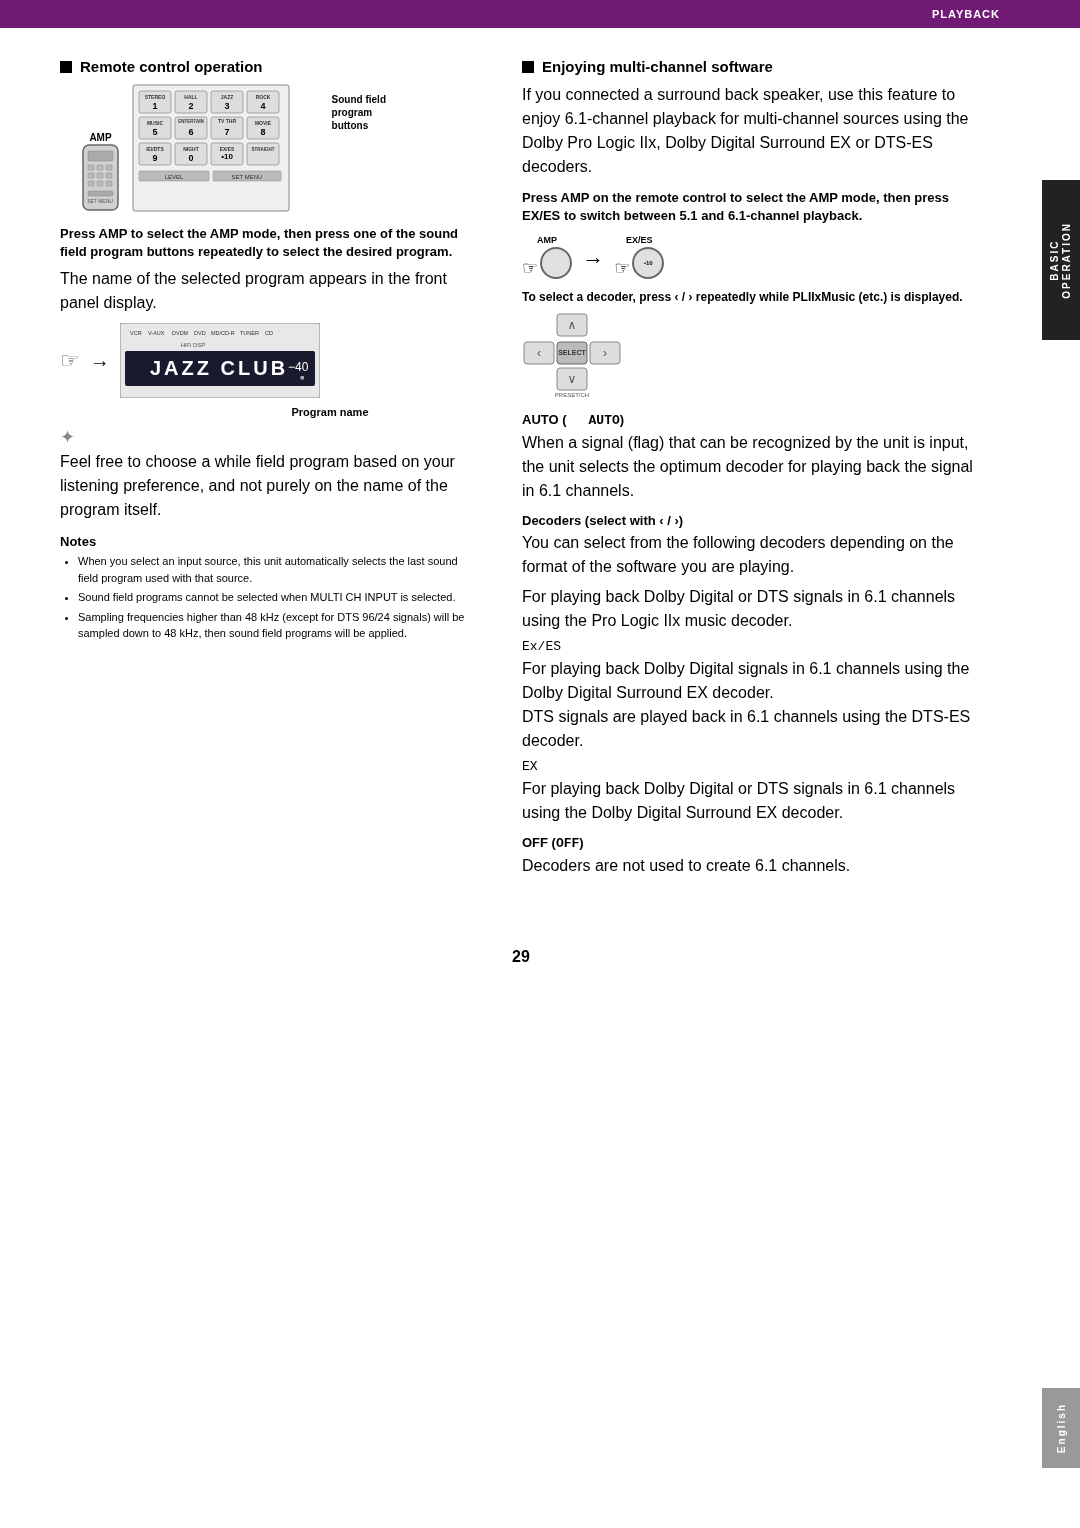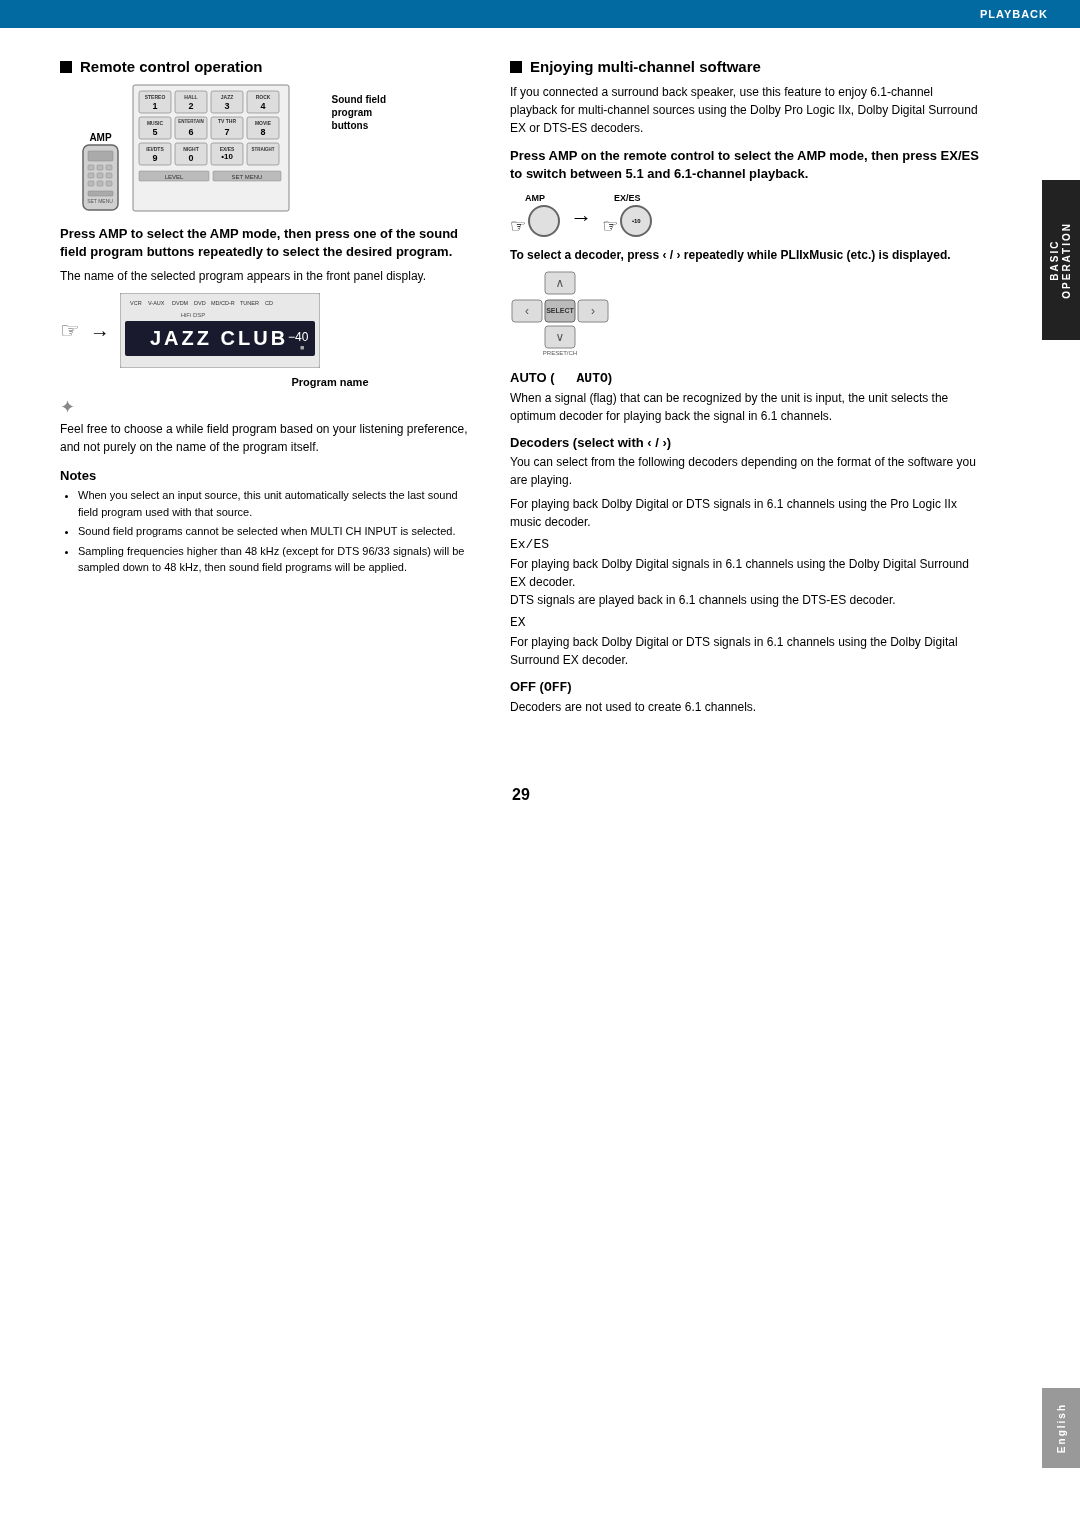--- a/index.html
+++ b/index.html
@@ -15,26 +15,26 @@
 
     .page-wrapper {
       width: 1080px;
       min-height: 1528px;
       padding: 0;
       position: relative;
     }
 
     
     .top-bar {
-      background: #0369a1;
+      background: #701a75;
       height: 28px;
       display: flex;
       align-items: center;
       justify-content: flex-end;
-      padding-right: 32px;
+      padding-right: 80px;
     }
     .top-bar-label {
       color: #fff;
       font-size: 11px;
       font-weight: bold;
       letter-spacing: 1px;
     }
 
     
     .right-tab {
@@ -87,21 +87,21 @@
 
     
     .main-content {
       padding: 20px 60px 40px 60px;
       margin-right: 38px;
     }
 
     
     .two-col {
       display: flex;
-      gap: 30px;
+      gap: 42px;
       margin-top: 10px;
     }
     .col-left {
       width: 420px;
       flex-shrink: 0;
     }
     .col-right {
       flex: 1;
     }
 
@@ -134,21 +134,21 @@
     
     .bold-instruction {
       font-size: 13px;
       font-weight: bold;
       margin: 10px 0 6px 0;
       line-height: 1.4;
     }
 
     
     .para {
-      font-size: 12px;
+      font-size: 16px;
       line-height: 1.5;
       margin-bottom: 6px;
     }
     .program-name-label {
       font-size: 11px;
       font-weight: bold;
       text-align: center;
       margin-top: 2px;
     }
 
@@ -362,21 +362,21 @@
         <div style="margin: 6px 0 4px 0;">
           <div style="font-size:18px; color:#888; margin-bottom:2px;">✦</div>
           <p class="para">Feel free to choose a while field program based on your listening preference, and not purely on the name of the program itself.</p>
         </div>
 
         <div class="notes-section">
           <div class="notes-header">Notes</div>
           <ul class="notes-list">
             <li>When you select an input source, this unit automatically selects the last sound field program used with that source.</li>
             <li>Sound field programs cannot be selected when MULTI CH INPUT is selected.</li>
-            <li>Sampling frequencies higher than 48 kHz (except for DTS 96/33 signals) will be sampled down to 48 kHz, then sound field programs will be applied.</li>
+            <li>Sampling frequencies higher than 48 kHz (except for DTS 96/24 signals) will be sampled down to 48 kHz, then sound field programs will be applied.</li>
           </ul>
         </div>
 
       </div>
 
       <div class="col-right">
 
         <div class="section-header">
           <div class="section-header-square"></div>
           <span class="section-title">Enjoying multi-channel software</span>

